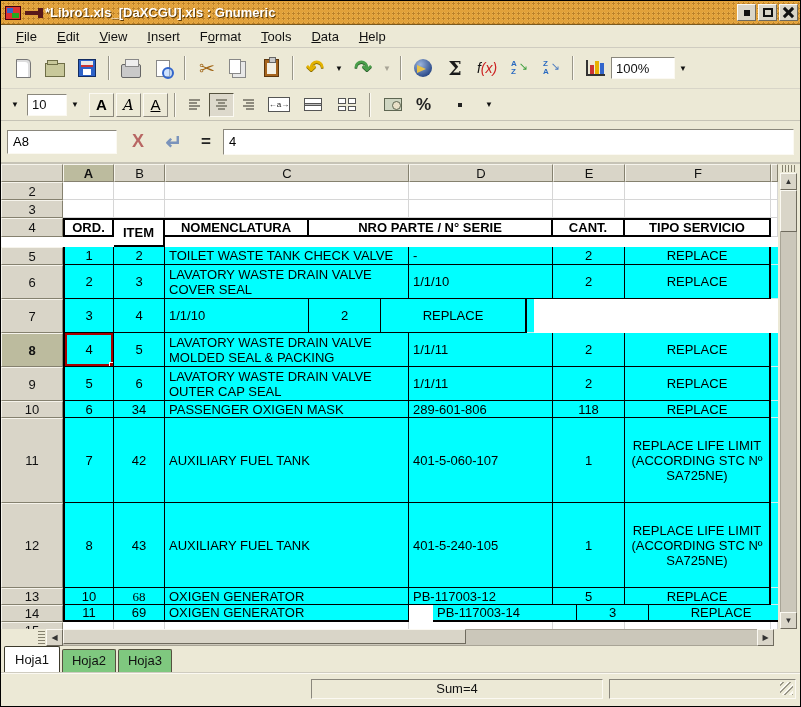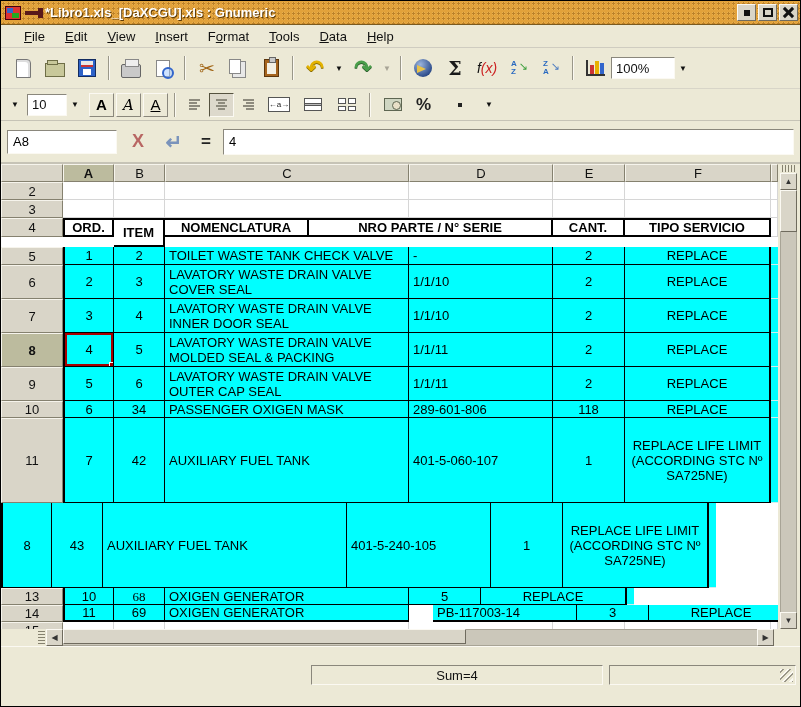--- a/index.html
+++ b/index.html
@@ -20,21 +20,21 @@
   .winbtns{display:flex;gap:2px;margin-left:auto;}
   .wbtn{width:19px;height:17px;background:#d9d5c8;border:1px solid;border-color:#fbf9f2 #6f6b5e #6f6b5e #fbf9f2;display:flex;align-items:center;justify-content:center;}
   .min-glyph{width:6px;height:6px;background:#111;}
   .max-glyph{width:10px;height:9px;border:2px solid #111;}
   .close-glyph{position:relative;width:11px;height:11px;}
   .close-glyph::before,.close-glyph::after{content:"";position:absolute;left:4px;top:-1px;width:3px;height:13px;background:#111;}
   .close-glyph::before{transform:rotate(45deg);}
   .close-glyph::after{transform:rotate(-45deg);}
 
   
-  .menubar{height:23px;flex:none;display:flex;align-items:center;padding:0 14px;gap:2px;background:#ece9d6;border-bottom:1px solid #cfccc0;}
+  .menubar{height:23px;flex:none;display:flex;align-items:center;padding:0 6px;gap:2px;background:#ece9d6;border-bottom:1px solid #cfccc0;}
   .menuitem{font-size:13px;color:#111;padding:2px 9px;white-space:nowrap;}
   .menuitem u{text-decoration:underline;}
 
   
   .toolbar{flex:none;display:flex;align-items:center;padding:1px 6px;background:#ece9d6;}
   .tb1{height:41px;border-bottom:1px solid #d8d5c8;}
   .tb2{height:32px;border-bottom:1px solid #c6c3b6;}
   .tbtn{flex:none;width:32px;height:30px;background:none;border:none;display:flex;align-items:center;justify-content:center;padding:0;}
   .tsep{flex:none;width:2px;height:24px;border-left:1px solid #9a9789;border-right:1px solid #fbf9f2;margin:0 5px;}
   .glyph{font-size:17px;line-height:1;}
@@ -417,21 +417,20 @@
           <div class="cell dc al-l" style="width: 244px; height: 34px;">LAVATORY WASTE DRAIN VALVE COVER SEAL</div>
           <div class="cell dc al-l" style="width: 144px; height: 34px;">1/1/10</div>
           <div class="cell dc " style="width: 72px; height: 34px;">2</div>
           <div class="cell dc  clast" style="width: 146px; height: 34px;">REPLACE</div>
           <div class="cell sc" style="width: 7px; height: 34px;"></div>
         </div>
         <div class="grow">
           <div class="rhcell" style="width: 62px; height: 34px;">7</div>
           <div class="cell dc  first" style="width: 51px; height: 34px;">3</div>
           <div class="cell dc " style="width: 51px; height: 34px;">4</div>
-          <div class="cell dc al-l" style="width: 244px; height: 34px;">LAVATORY WASTE DRAIN VALVE INNER DOOR SEAL</div>
           <div class="cell dc al-l" style="width: 144px; height: 34px;">1/1/10</div>
           <div class="cell dc " style="width: 72px; height: 34px;">2</div>
           <div class="cell dc  clast" style="width: 146px; height: 34px;">REPLACE</div>
           <div class="cell sc" style="width: 7px; height: 34px;"></div>
         </div>
         <div class="grow">
           <div class="rhcell selh" style="width: 62px; height: 34px;">8</div>
           <div class="cell dc first selcell" style="width: 51px; height: 34px;">4<div class="fillhandle"></div></div>
           <div class="cell dc " style="width: 51px; height: 34px;">5</div>
           <div class="cell dc al-l" style="width: 244px; height: 34px;">LAVATORY WASTE DRAIN VALVE MOLDED SEAL &amp; PACKING</div>
@@ -464,33 +463,35 @@
           <div class="rhcell" style="width: 62px; height: 85px;">11</div>
           <div class="cell dc  first" style="width: 51px; height: 85px;">7</div>
           <div class="cell dc " style="width: 51px; height: 85px;">42</div>
           <div class="cell dc al-l" style="width: 244px; height: 85px;">AUXILIARY FUEL TANK</div>
           <div class="cell dc al-l" style="width: 144px; height: 85px;">401-5-060-107</div>
           <div class="cell dc " style="width: 72px; height: 85px;">1</div>
           <div class="cell dc  clast" style="width: 146px; height: 85px;">REPLACE LIFE LIMIT (ACCORDING STC Nº SA725NE)</div>
           <div class="cell sc" style="width: 7px; height: 85px;"></div>
         </div>
         <div class="grow">
+          <div class="rhcell" style="width: 62px; height: 85px;">12</div>
           <div class="cell dc  first" style="width: 51px; height: 85px;">8</div>
           <div class="cell dc " style="width: 51px; height: 85px;">43</div>
           <div class="cell dc al-l" style="width: 244px; height: 85px;">AUXILIARY FUEL TANK</div>
           <div class="cell dc al-l" style="width: 144px; height: 85px;">401-5-240-105</div>
           <div class="cell dc " style="width: 72px; height: 85px;">1</div>
           <div class="cell dc  clast" style="width: 146px; height: 85px;">REPLACE LIFE LIMIT (ACCORDING STC Nº SA725NE)</div>
           <div class="cell sc" style="width: 7px; height: 85px;"></div>
         </div>
         <div class="grow">
           <div class="rhcell" style="width: 62px; height: 17px;">13</div>
           <div class="cell dc  first" style="width: 51px; height: 17px;">10</div>
           <div class="cell dc " style="width: 51px; height: 17px; font-family: Liberation Serif, serif;">68</div>
           <div class="cell dc al-l" style="width: 244px; height: 17px;">OXIGEN GENERATOR</div>
+          <div class="cell dc al-l" style="width: 144px; height: 17px;">PB-117003-12</div>
           <div class="cell dc " style="width: 72px; height: 17px;">5</div>
           <div class="cell dc  clast" style="width: 146px; height: 17px;">REPLACE</div>
           <div class="cell sc" style="width: 7px; height: 17px;"></div>
         </div>
         <div class="grow">
           <div class="rhcell" style="width: 62px; height: 17px;">14</div>
           <div class="cell dc  first rlast" style="width: 51px; height: 17px;">11</div>
           <div class="cell dc  rlast" style="width: 51px; height: 17px;">69</div>
           <div class="cell dc al-l rlast" style="width: 244px; height: 17px;">OXIGEN GENERATOR</div>
           <div class="cell dc al-l rlast" style="width: 144px; height: 17px; margin-left: 24px;">PB-117003-14</div>
@@ -531,20 +532,25 @@
       </button>
     <div class="htrack">
       <div class="hthumb"></div>
     </div>
     <button class="sbtn">
         <span>▶</span>
       </button>
     <div class="hcorner"></div>
   </div>
 
+  <div class="tabsrow" id="tabsrow">
+      <span class="tab active">Hoja1</span>
+      <span class="tab">Hoja2</span>
+      <span class="tab">Hoja3</span>
+    </div>
 
   <div class="statusbar">
     <div class="status-spacer"></div>
     <div class="spanel sum">
         <span>Sum=4</span>
       </div>
     <div class="spanel grip-panel">
       <span class="grip"></span>
     </div>
   </div>

